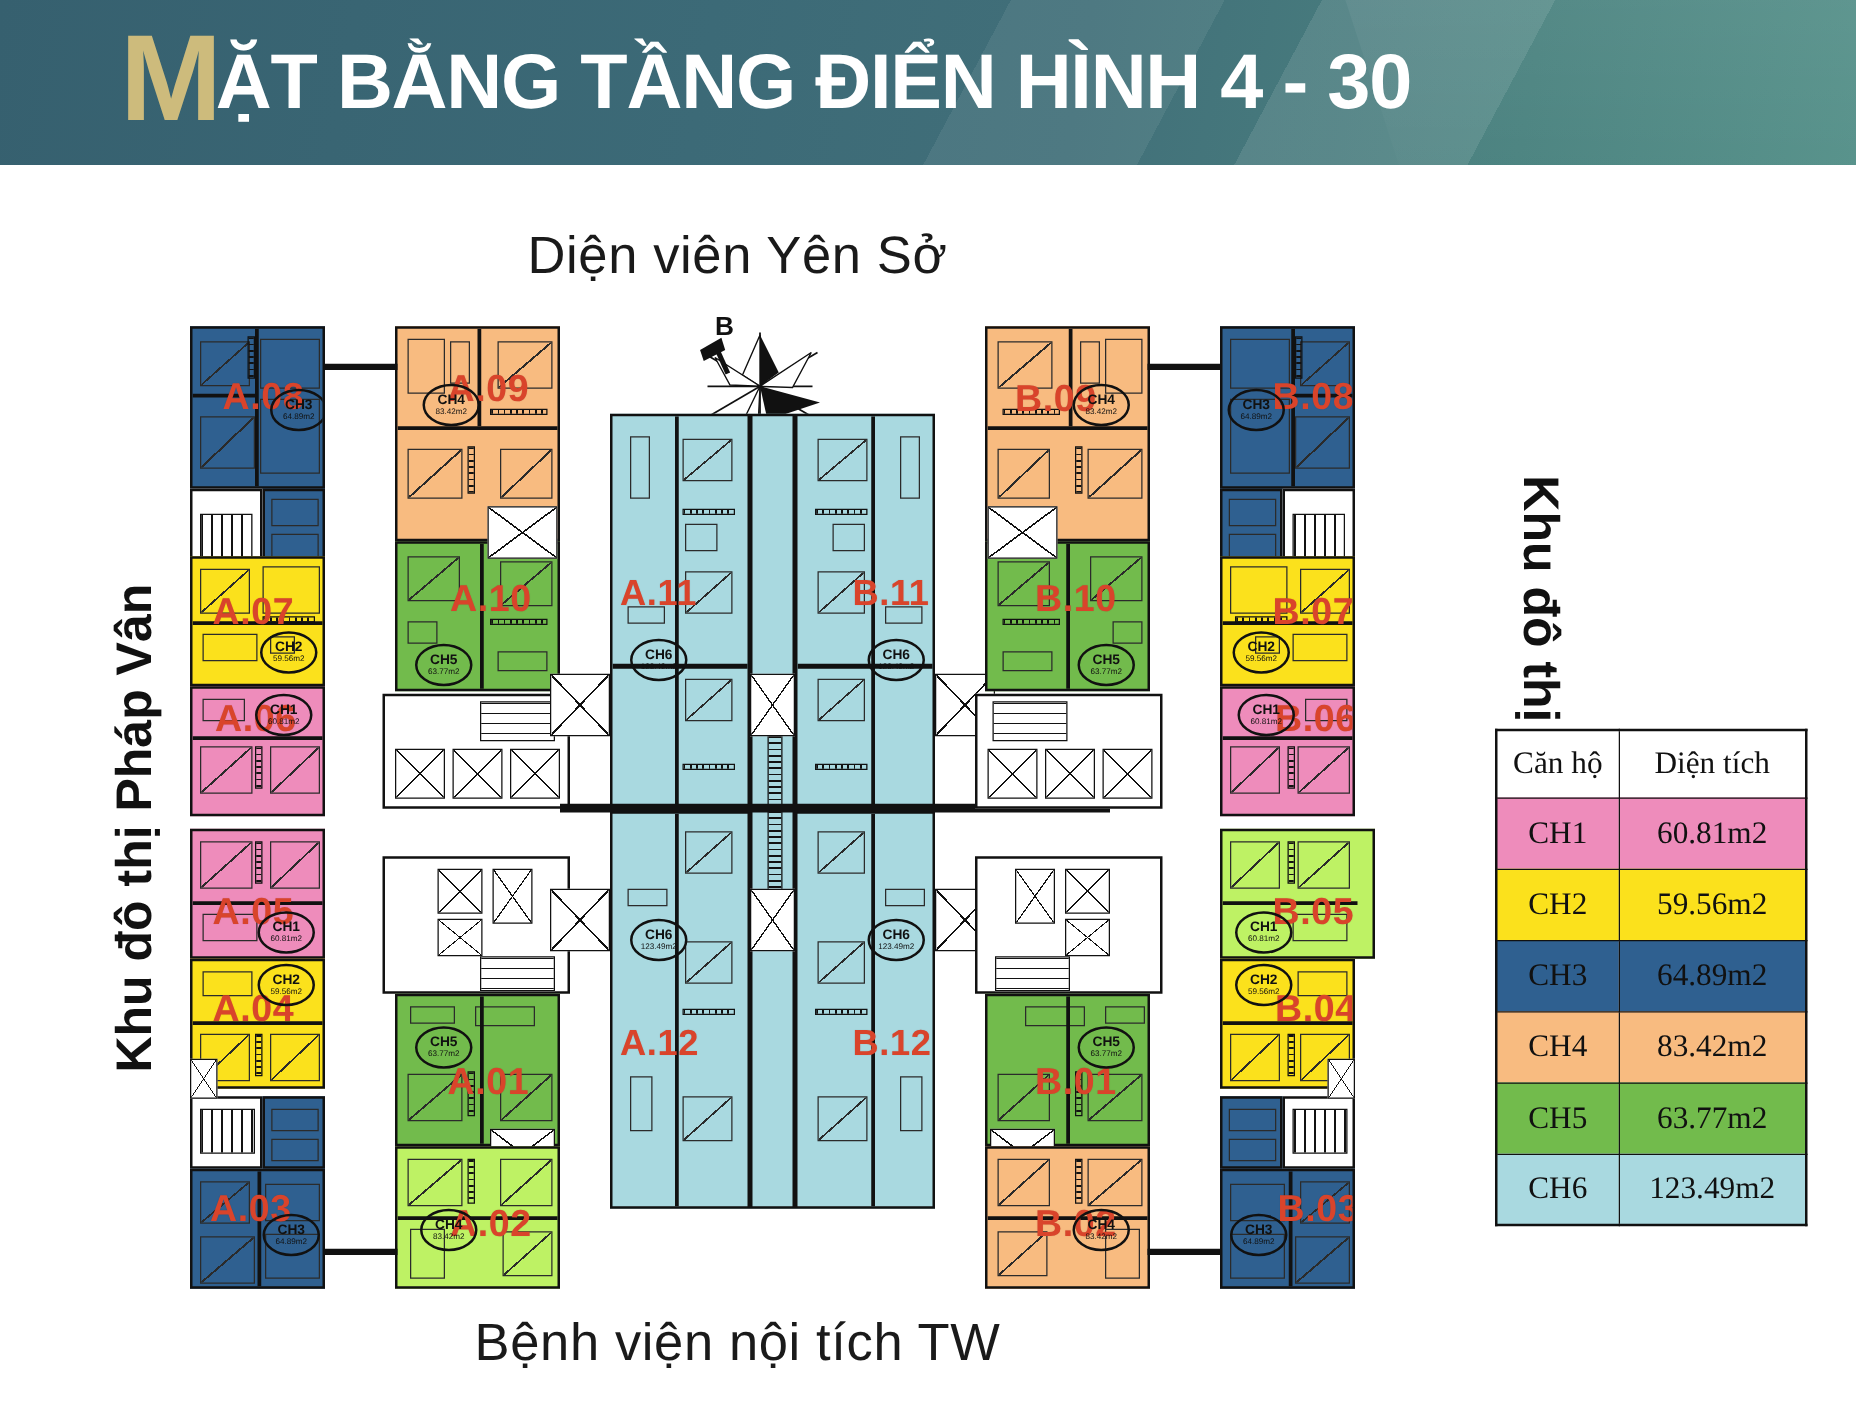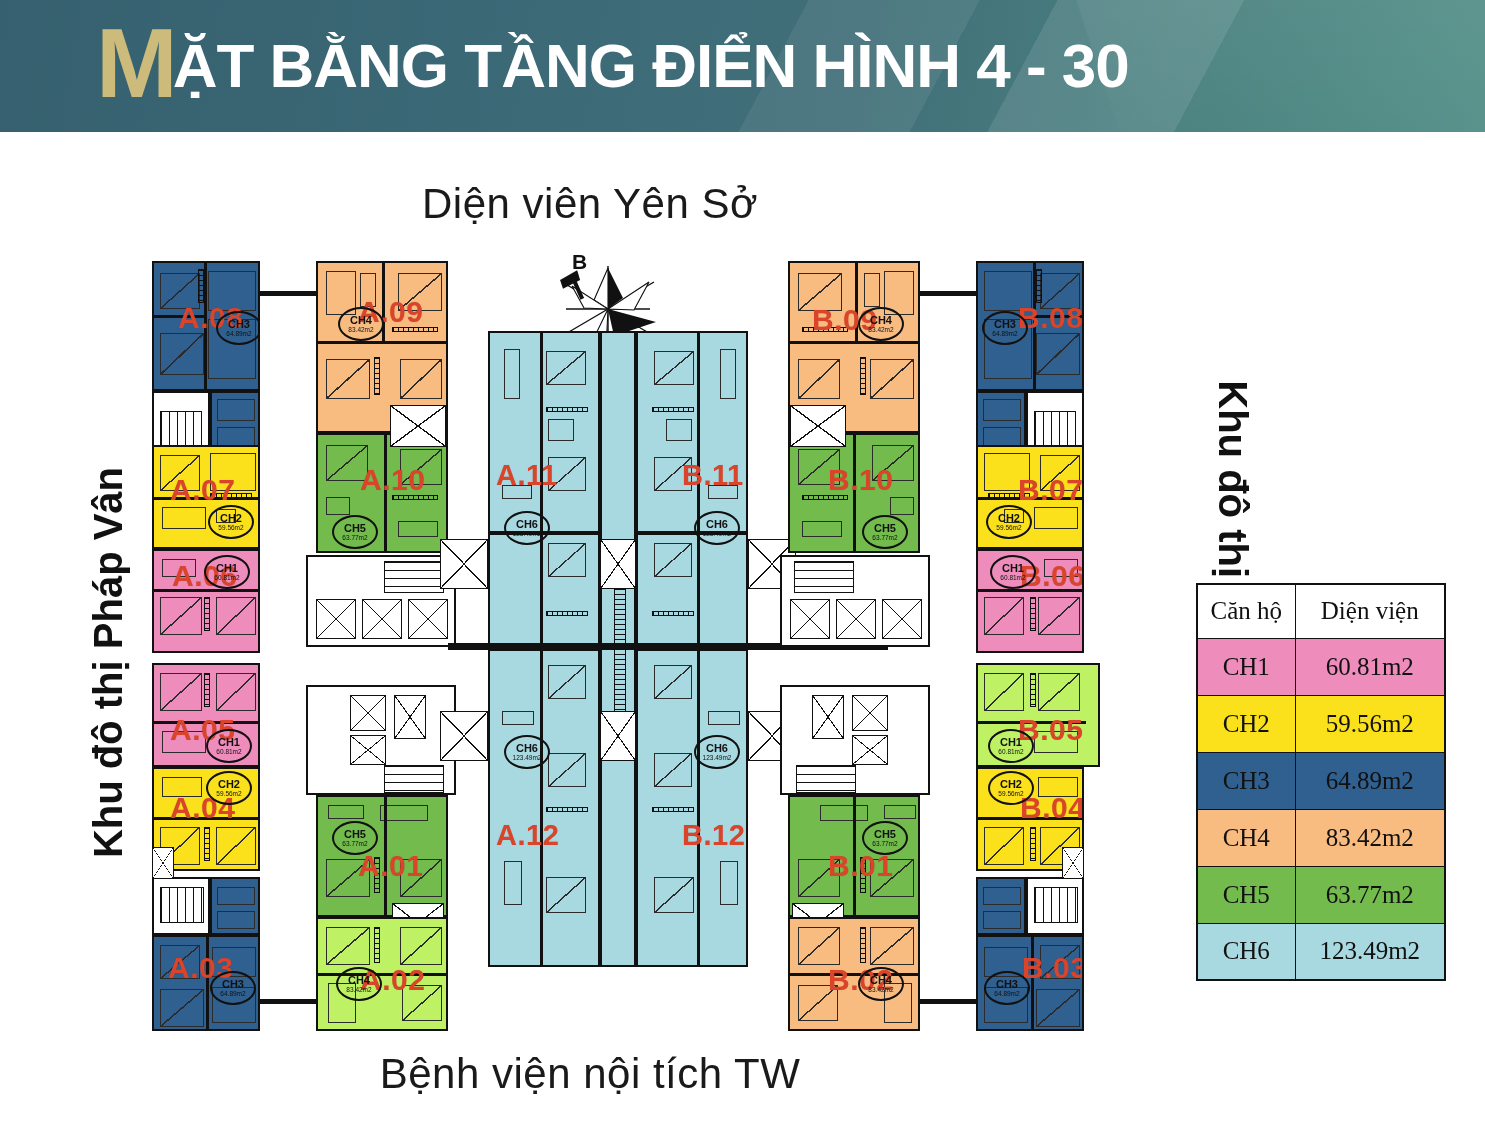--- a/index.html
+++ b/index.html
@@ -592,21 +592,21 @@
   <div class="wall" style="position:absolute;left:112px;top:36px;width:58px;height:5px;"></div>
   <div class="wall" style="position:absolute;left:770px;top:36px;width:58px;height:5px;"></div>
   <div class="wall" style="position:absolute;left:112px;top:744px;width:58px;height:5px;"></div>
   <div class="wall" style="position:absolute;left:770px;top:744px;width:58px;height:5px;"></div>
 </div>
 
 <table class="legend">
   <thead>
     <tr>
       <th>Căn hộ</th>
-      <th>Diện viện</th>
+      <th>Diện tích</th>
     </tr>
   </thead>
   <tbody id="legend-body">
       <tr style="background: rgb(238, 140, 187);">
         <td>CH1</td>
         <td>60.81m2</td>
       </tr>
       <tr style="background: rgb(251, 225, 28);">
         <td>CH2</td>
         <td>59.56m2</td>

